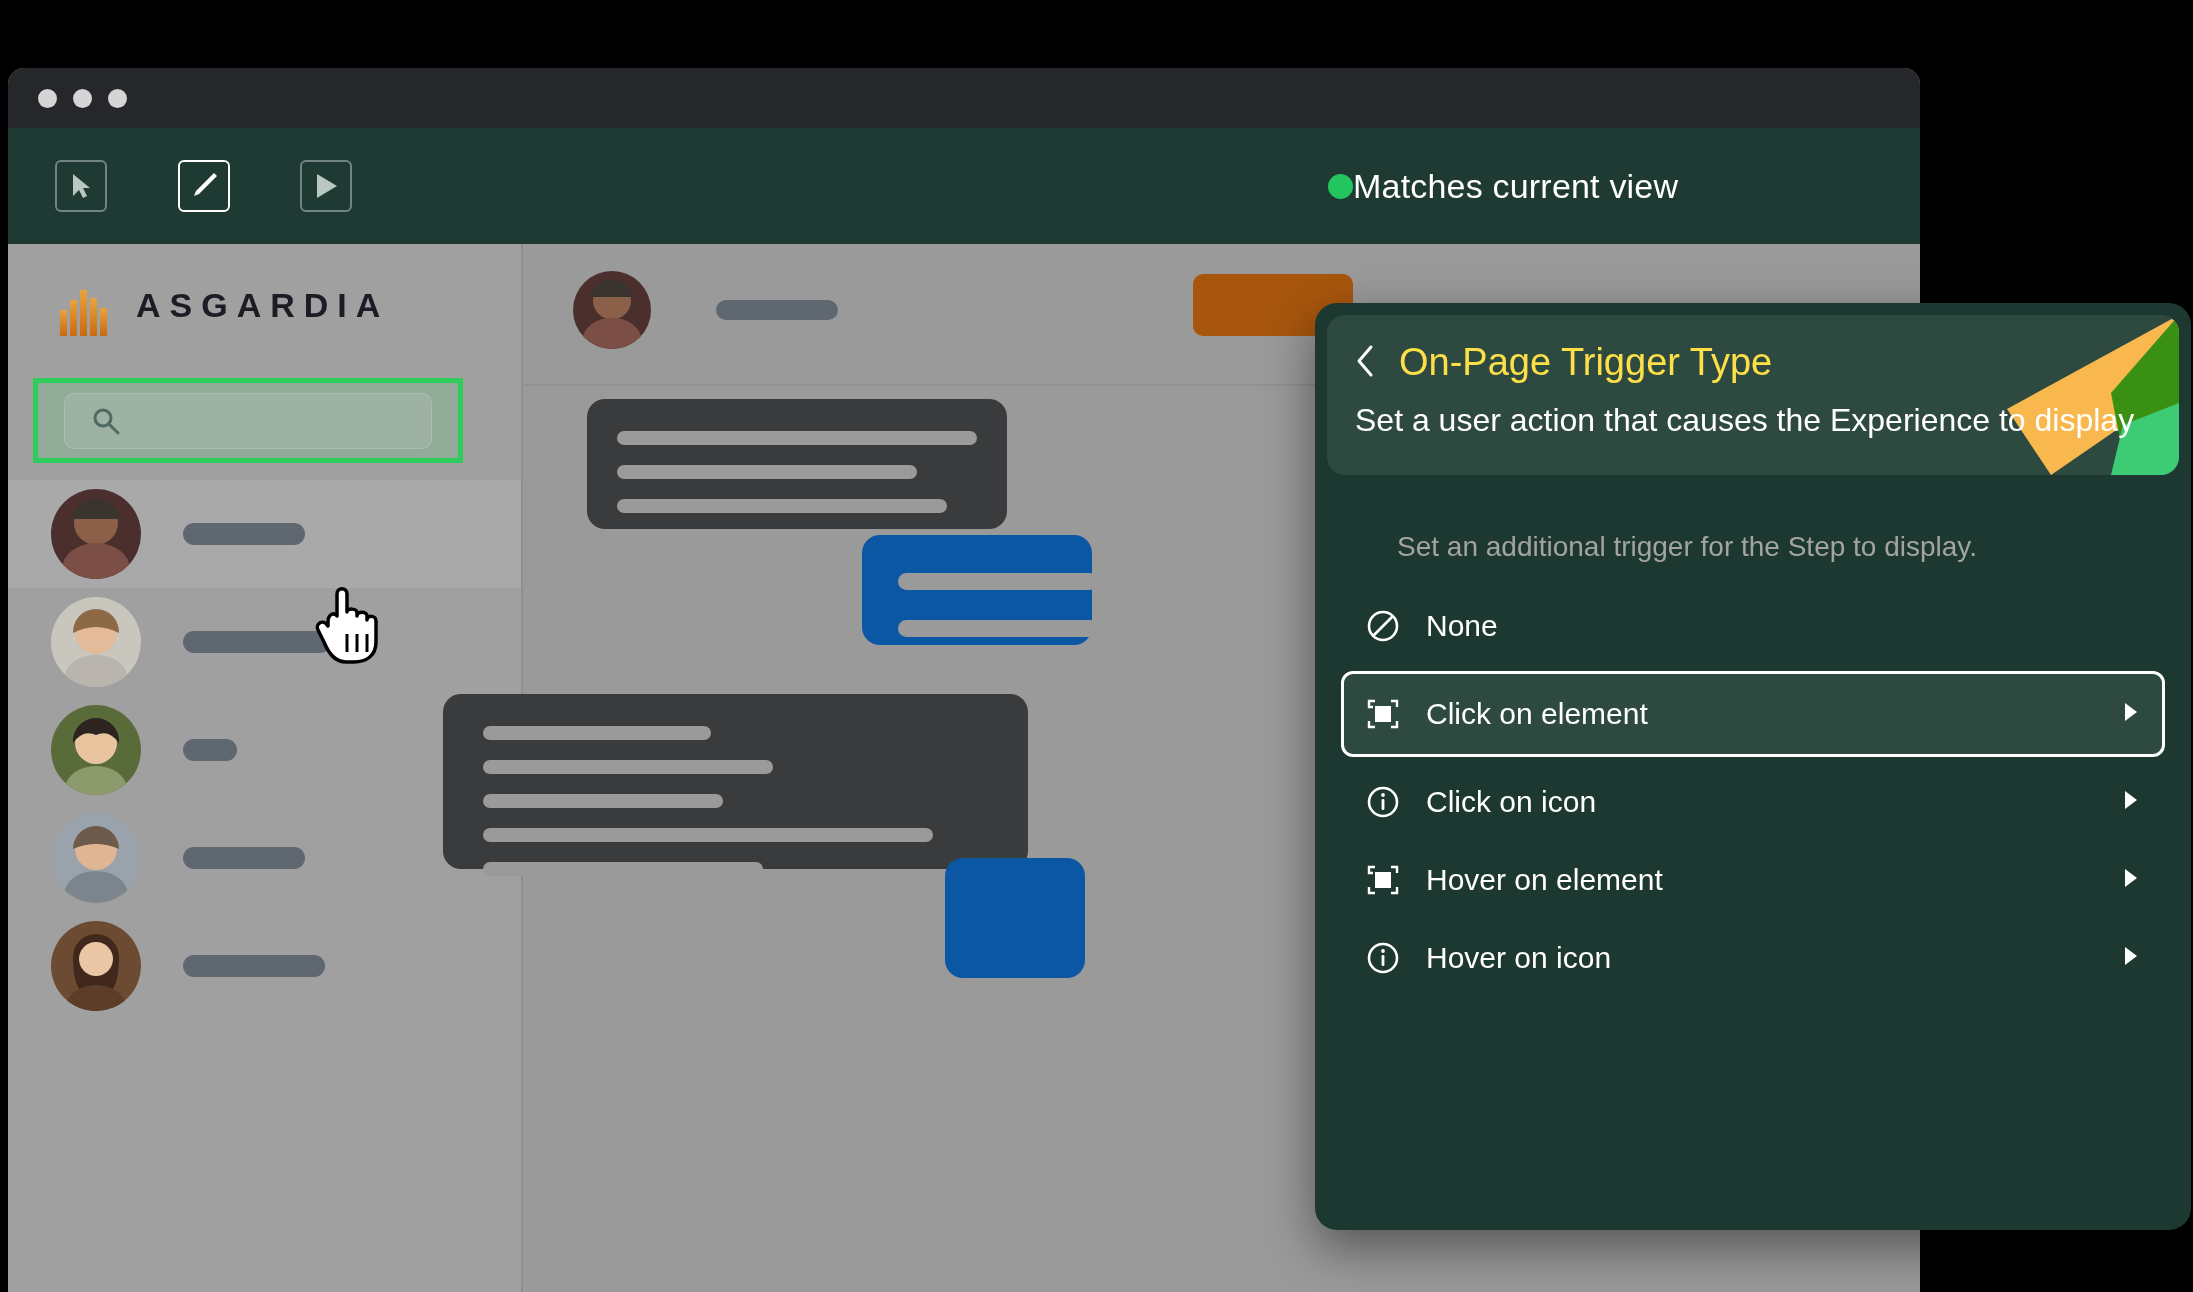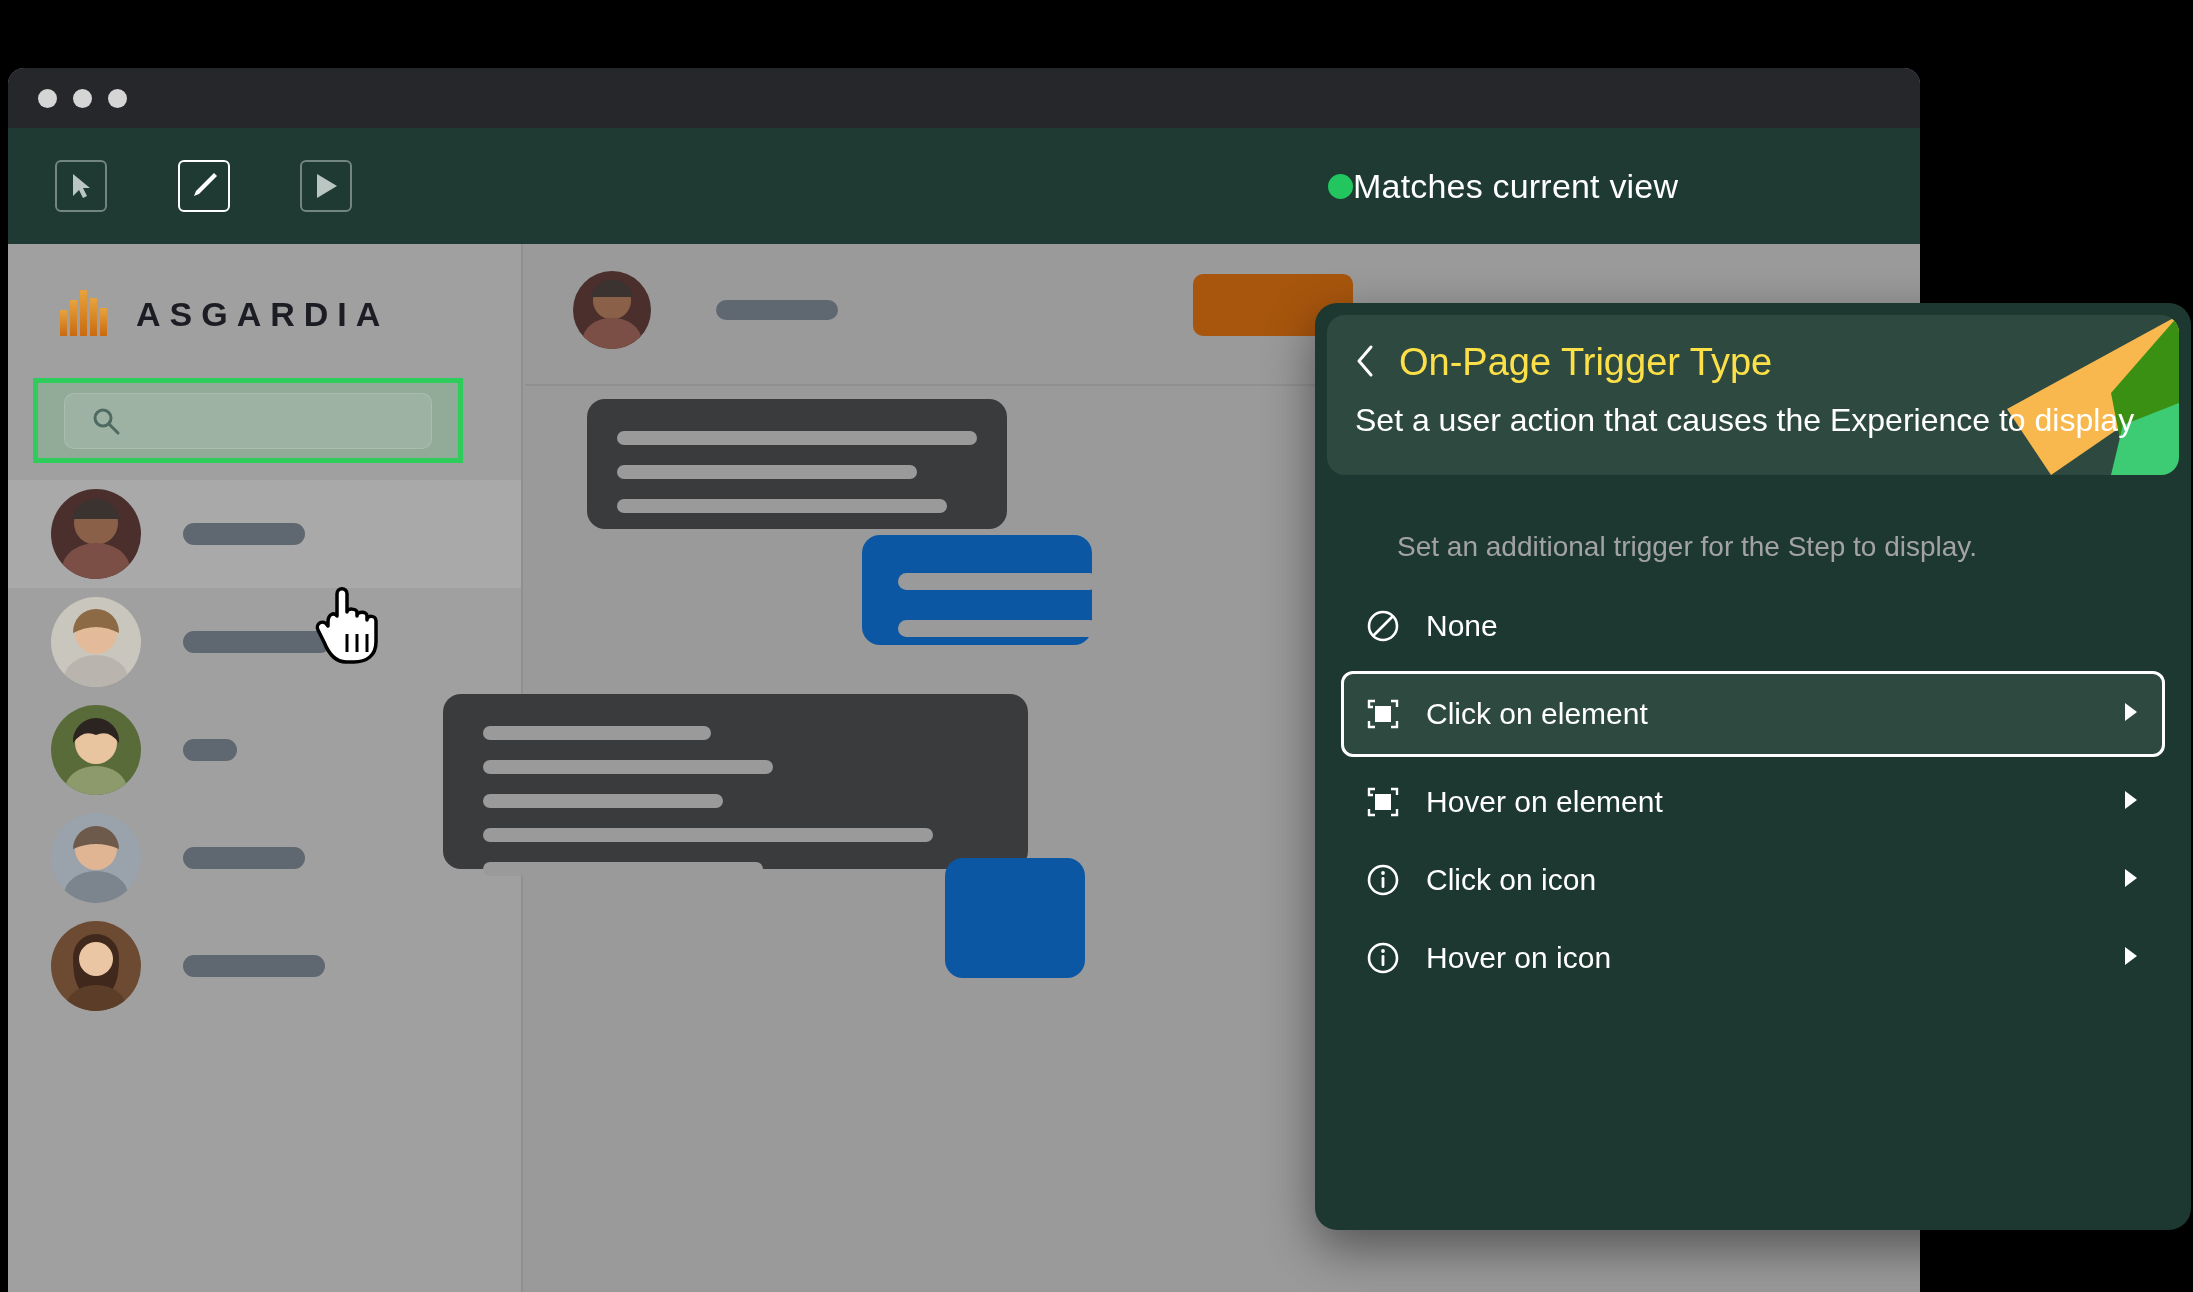--- a/index.html
+++ b/index.html
@@ -52,21 +52,21 @@
 
   
   .page { position: absolute; left: 0; top: 176px; width: 100%; bottom: 0; background: #9a9a9a; }
 
   
   .sidebar {
     position: absolute; left: 0; top: 0; width: 515px; height: 100%;
     background: #a0a0a0;
     border-right: 2px solid #8f8f8f;
   }
-  .logo { display: flex; align-items: center; gap: 22px; padding: 42px 0 0 50px; }
+  .logo { display: flex; gap: 22px; padding: 42px 0 0 50px; }
   .logo-mark { display: block; }
   .logo-text {
     font-size: 34px; font-weight: 700; letter-spacing: 9px;
     color: #1c1c24;
   }
 
   .search-wrap {
     position: absolute; left: 25px; top: 134px;
     width: 430px; height: 85px;
     border: 5px solid #2ecc5a;
@@ -407,20 +407,36 @@
         <span class="opt-label">Click on element</span>
         <span class="arrow">
           <svg width="18" height="22" viewBox="0 0 18 22">
               <path d="M3 2 L15 11 L3 20 Z" fill="#ffffff"></path>
             </svg>
         </span>
       </div>
 
       <div class="option">
         <span class="opt-icon">
+          <svg width="34" height="34" viewBox="0 0 34 34">
+            <circle cx="17" cy="17" r="14" fill="none" stroke="#ffffff" stroke-width="2.6"></circle>
+            <circle cx="17" cy="10" r="1.9" fill="#ffffff"></circle>
+            <rect x="15.6" y="14" width="2.8" height="11" rx="1.2" fill="#ffffff"></rect>
+          </svg>
+        </span>
+        <span class="opt-label">Click on icon</span>
+        <span class="arrow">
+          <svg width="18" height="22" viewBox="0 0 18 22">
+              <path d="M3 2 L15 11 L3 20 Z" fill="#ffffff"></path>
+            </svg>
+        </span>
+      </div>
+
+      <div class="option">
+        <span class="opt-icon">
           <svg width="34" height="32" viewBox="0 0 34 32">
             <rect x="9" y="8" width="16" height="16" fill="#ffffff"></rect>
             <polyline points="7,9 3,9 3,3 9,3" fill="none" stroke="#fff" stroke-width="2.4"></polyline>
             <polyline points="25,3 31,3 31,9" fill="none" stroke="#fff" stroke-width="2.4"></polyline>
             <polyline points="31,23 31,29 25,29" fill="none" stroke="#fff" stroke-width="2.4"></polyline>
             <polyline points="9,29 3,29 3,23" fill="none" stroke="#fff" stroke-width="2.4"></polyline>
           </svg>
         </span>
         <span class="opt-label">Hover on element</span>
         <span class="arrow">
@@ -431,36 +447,20 @@
       </div>
 
       <div class="option">
         <span class="opt-icon">
           <svg width="34" height="34" viewBox="0 0 34 34">
             <circle cx="17" cy="17" r="14" fill="none" stroke="#ffffff" stroke-width="2.6"></circle>
             <circle cx="17" cy="10" r="1.9" fill="#ffffff"></circle>
             <rect x="15.6" y="14" width="2.8" height="11" rx="1.2" fill="#ffffff"></rect>
           </svg>
         </span>
-        <span class="opt-label">Click on icon</span>
-        <span class="arrow">
-          <svg width="18" height="22" viewBox="0 0 18 22">
-              <path d="M3 2 L15 11 L3 20 Z" fill="#ffffff"></path>
-            </svg>
-        </span>
-      </div>
-
-      <div class="option">
-        <span class="opt-icon">
-          <svg width="34" height="34" viewBox="0 0 34 34">
-            <circle cx="17" cy="17" r="14" fill="none" stroke="#ffffff" stroke-width="2.6"></circle>
-            <circle cx="17" cy="10" r="1.9" fill="#ffffff"></circle>
-            <rect x="15.6" y="14" width="2.8" height="11" rx="1.2" fill="#ffffff"></rect>
-          </svg>
-        </span>
         <span class="opt-label">Hover on icon</span>
         <span class="arrow">
           <svg width="18" height="22" viewBox="0 0 18 22">
               <path d="M3 2 L15 11 L3 20 Z" fill="#ffffff"></path>
             </svg>
         </span>
       </div>
 
 
     </div>

